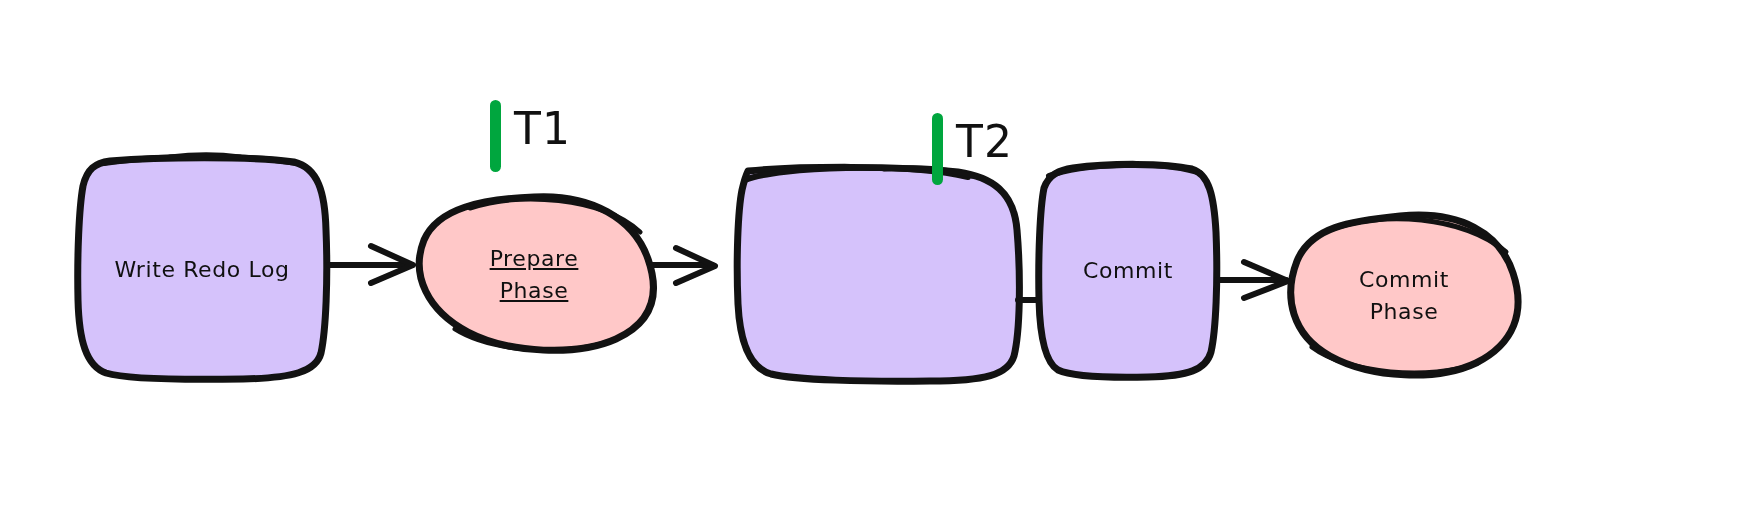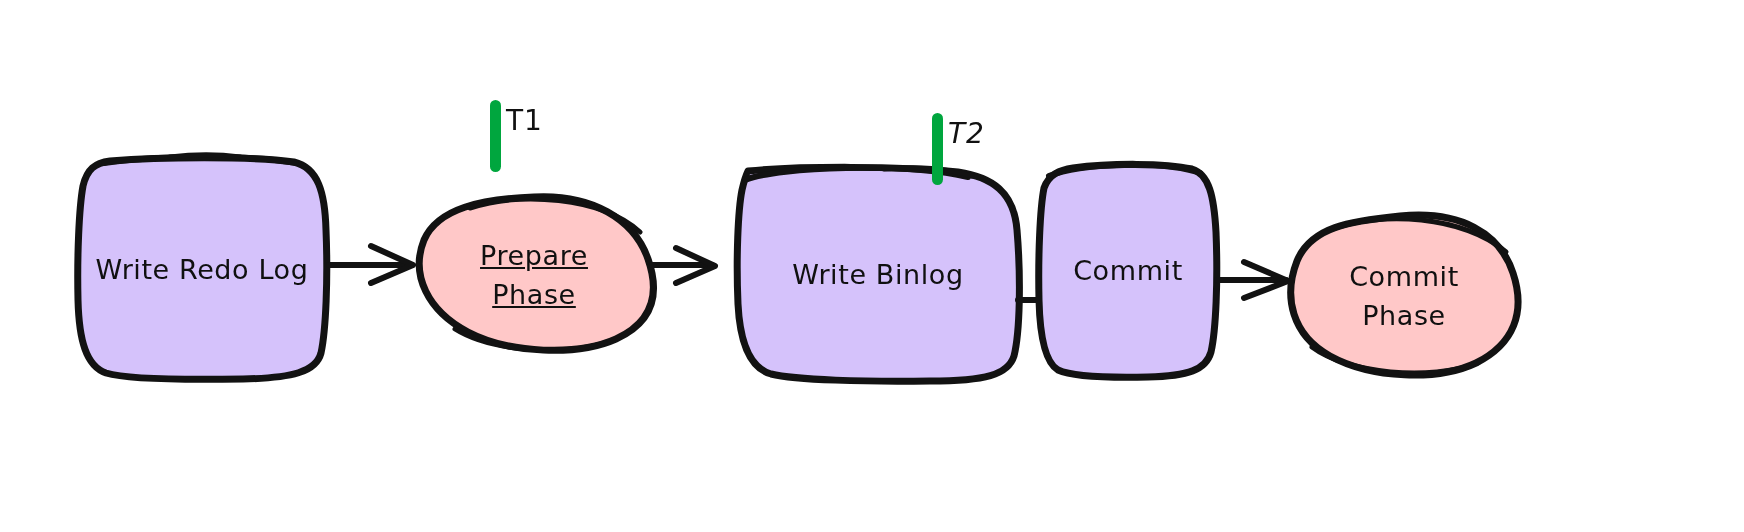--- a/index.html
+++ b/index.html
@@ -25,33 +25,34 @@
     height: 532px;
   }
   .node-label {
     position: absolute;
     display: flex;
     align-items: center;
     justify-content: center;
     text-align: center;
     color: #101010;
     font-family: "DejaVu Sans", sans-serif;
-    font-size: 27px;
+    font-size: 22px;
     line-height: 1.45;
     letter-spacing: 0.6px;
     pointer-events: none;
     white-space: pre-line;
   }
   .marker-label {
     position: absolute;
     color: #111111;
     font-family: "DejaVu Sans", sans-serif;
-    font-size: 28px;
+    font-size: 44px;
     letter-spacing: 1px;
     line-height: 1;
+    margin-left: 8px;
   }
 </style>
 </head>
 <body>
 
 <div id="canvas">
 
   <svg id="diagram-svg" viewBox="0 0 1744 532" xmlns="http://www.w3.org/2000/svg">
 
     <g>
@@ -140,24 +141,23 @@
     <rect x="490" y="100" width="11" height="72" rx="5.5" fill="#00a63e"></rect>
 
     <rect x="932" y="113" width="11" height="72" rx="5.5" fill="#00a63e"></rect>
   </svg>
 
   <div class="node-label" style="left:78px; top:161px; width:248px; height:218px;">Write Redo Log</div>
 
   <div class="node-label" style="left:414px; top:196px; width:240px; height:158px;text-decoration:underline;">Prepare
 Phase</div>
 
-  <div class="node-label" style="left:737px; top:168px; width:282px; height:214px;">Write Binlog</div>
 
   <div class="node-label" style="left:1038px; top:165px; width:180px; height:212px;">Commit</div>
 
   <div class="node-label" style="left:1284px; top:212px; width:240px; height:168px;">Commit
 Phase</div>
 
   <div class="marker-label" style="left:506px; top:107px;">T1</div>
 
-  <div class="marker-label" style="left:948px; top:120px;font-style:italic;">T2</div>
+  <div class="marker-label" style="left:948px; top:120px;">T2</div>
 
 </div>
 
 </body></html>

